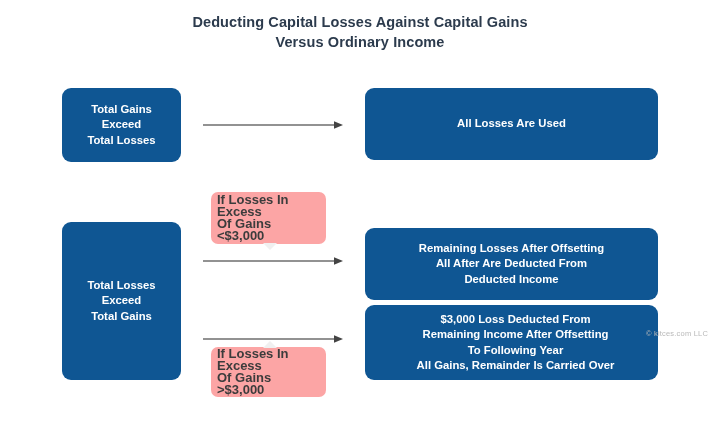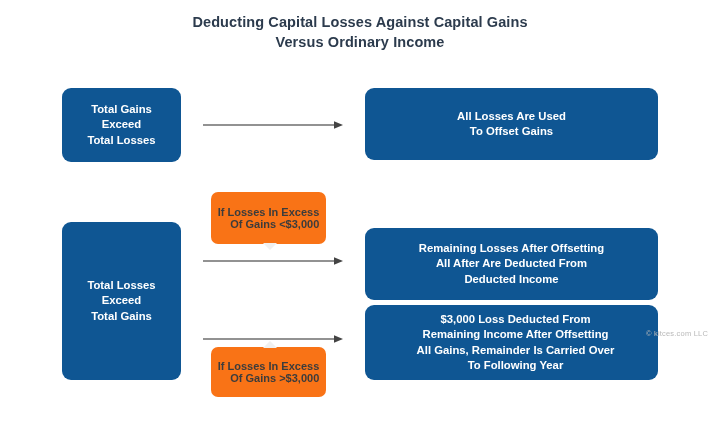--- a/index.html
+++ b/index.html
@@ -56,30 +56,30 @@
 
   #box-gains-exceed-losses { left: 62px;  top: 88px;  width: 119px; height: 74px; }
   #box-all-losses-offset   { left: 365px; top: 88px;  width: 293px; height: 72px; }
   #box-losses-exceed-gains { left: 62px;  top: 222px; width: 119px; height: 158px; }
   #box-remaining-losses    { left: 365px; top: 228px; width: 293px; height: 72px; }
   #box-3000-loss           { left: 365px; top: 305px; width: 293px; height: 75px; padding-left: 16px; }
 
   
   .graybox {
     position: absolute;
-    background: #f97316;
+    background: #fca5a5;
     border-radius: 7px;
     color: #3c3c3c;
-    font-size: 11px;
+    font-size: 13px;
     font-weight: bold;
     line-height: 12px;
     display: flex;
     align-items: center;
     justify-content: center;
-    text-align: right;
+    text-align: left;
     box-sizing: border-box;
     padding: 3px 6px;
   }
   .graybox .txt span { display: block; }
 
   #label-losses-under-3000 { left: 211px; top: 192px; width: 115px; height: 52px; }
   #label-losses-over-3000  { left: 211px; top: 347px; width: 115px; height: 50px; }
 
   .tail {
     position: absolute;
@@ -137,21 +137,20 @@
   </div>
 
   <svg class="arrow" id="arrow-top" viewBox="0 0 140 10" preserveAspectRatio="none">
     <line x1="0" y1="5" x2="131" y2="5" stroke="#6e6e6e" stroke-width="1.3"></line>
     <polygon points="131,1.2 140,5 131,8.8" fill="#444444"></polygon>
   </svg>
 
   <div class="bluebox" id="box-all-losses-offset">
     <span class="txt">
       <span>All Losses Are Used</span>
-      <span>To Offset Gains</span>
     </span>
   </div>
 
   <div class="bluebox" id="box-losses-exceed-gains">
     <span class="txt">
       <span>Total Losses</span>
       <span>Exceed</span>
       <span>Total Gains</span>
     </span>
   </div>
@@ -187,20 +186,20 @@
       <span>If Losses In Excess</span>
       <span>Of Gains &gt;$3,000</span>
     </span>
     <span class="tail tail-up"></span>
   </div>
 
   <div class="bluebox" id="box-3000-loss">
     <span class="txt">
       <span>$3,000 Loss Deducted From</span>
       <span>Remaining Income After Offsetting</span>
+      <span>To Following Year</span>
       <span>All Gains, Remainder Is Carried Over</span>
-      <span>To Following Year</span>
     </span>
   </div>
 
   <div class="footer">© kitces.com LLC</div>
 
 </div>
 
 </body></html>

